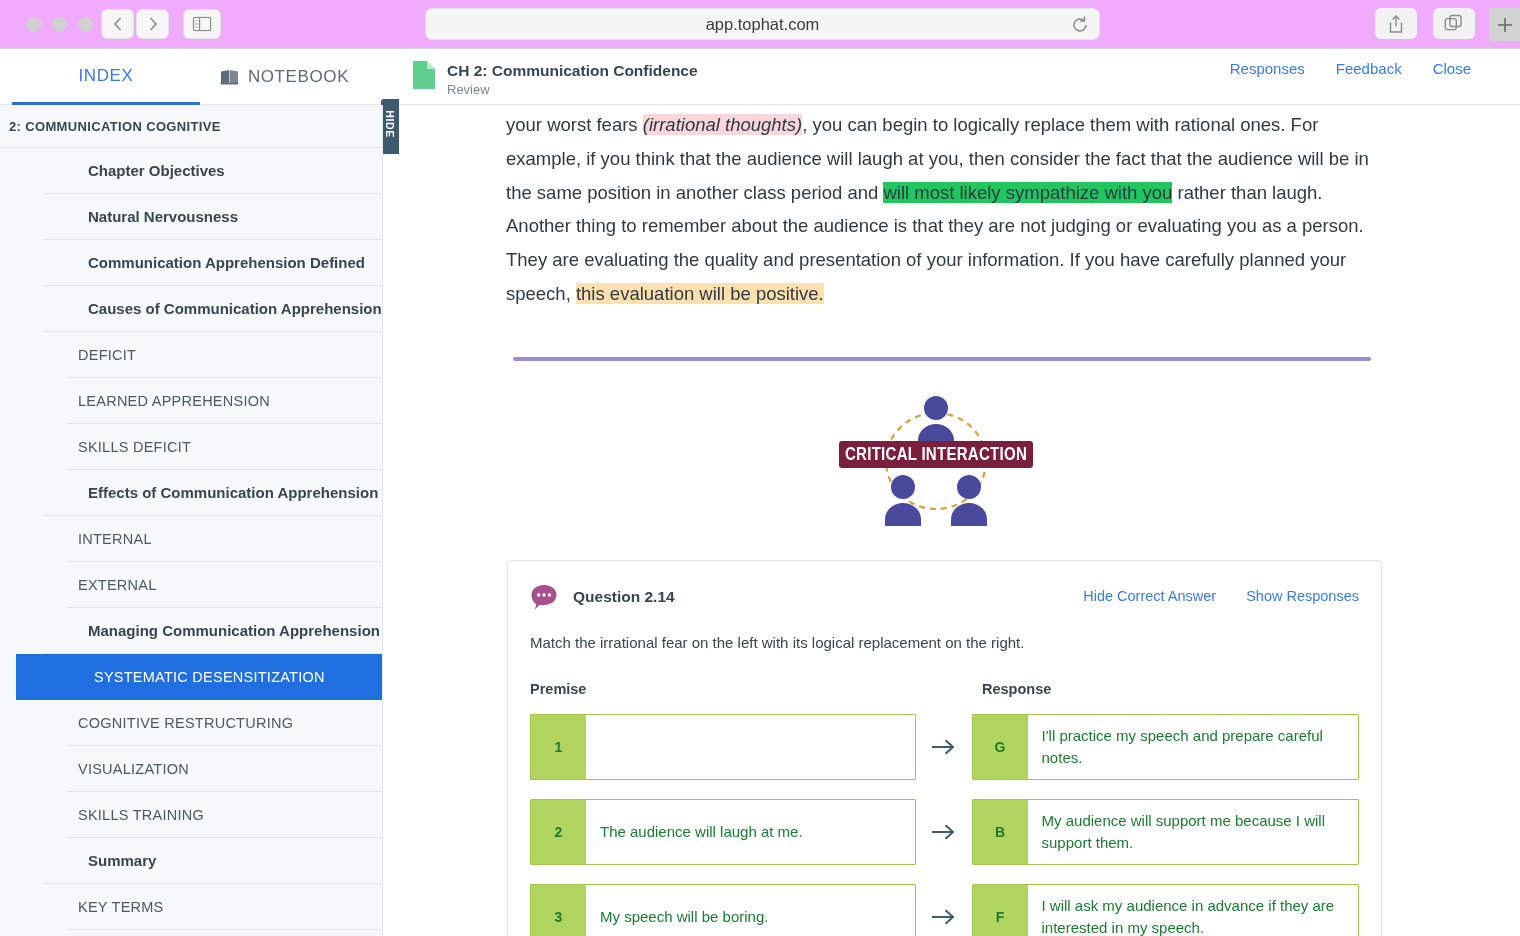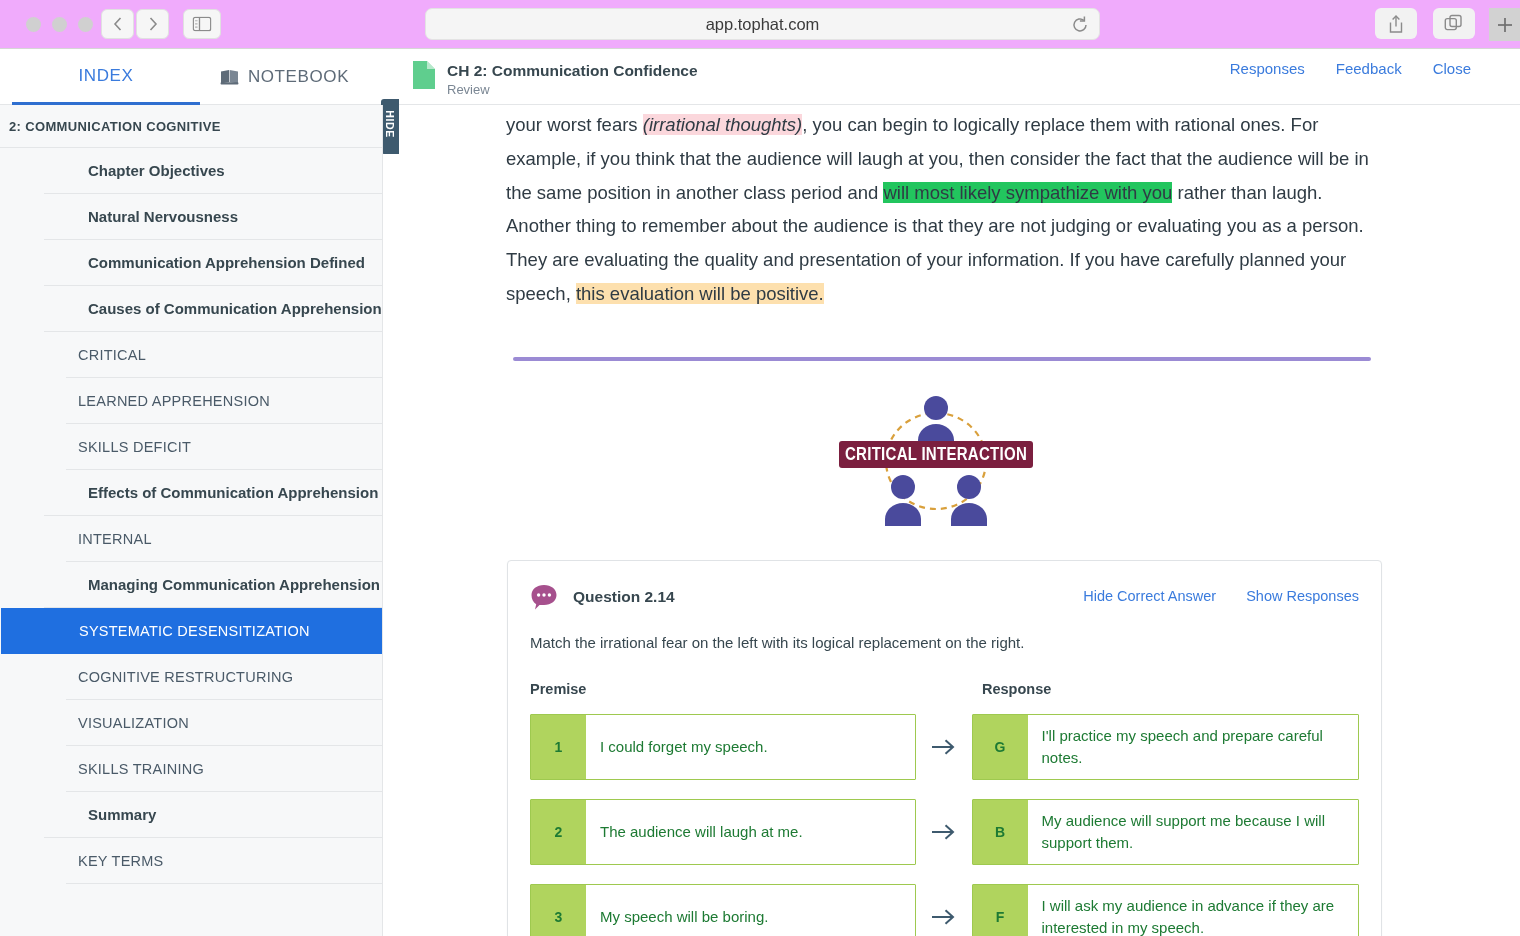--- a/index.html
+++ b/index.html
@@ -162,21 +162,21 @@
     margin-left: 66px;
     padding-left: 12px;
     font-size: 14.5px; color: #4a5a68;
     letter-spacing: 0.25px;
   }
   .sb-sep-l1 { border-bottom: 1px solid #e4e6e8; margin-left: 44px; }
   .sb-sep-l2 { border-bottom: 1px solid #e4e6e8; }
   .sb-item.active {
     background: #1f6fe0;
     color: #ffffff;
-    margin-left: 1px;
+    margin-left: 16px;
     padding-left: 78px;
     border-bottom: none;
   }
 
   
   #content {
     position: absolute; left: 431px; top: 105px;
     width: 1065px; height: 831px;
     background: #ffffff;
     overflow: hidden;
@@ -382,33 +382,36 @@
         <div class="sb-item sb-l1 sb-sep-l1">
           <span>Natural Nervousness</span>
         </div>
         <div class="sb-item sb-l1 sb-sep-l1">
           <span>Communication Apprehension Defined</span>
         </div>
         <div class="sb-item sb-l1 sb-sep-l1">
           <span>Causes of Communication Apprehension</span>
         </div>
         <div class="sb-item sb-l2 sb-sep-l2">
-          <span>CRITICAL</span>
+          <span>DEFICIT</span>
         </div>
         <div class="sb-item sb-l2 sb-sep-l2">
           <span>LEARNED APPREHENSION</span>
         </div>
         <div class="sb-item sb-l2 sb-sep-l2">
           <span>SKILLS DEFICIT</span>
         </div>
         <div class="sb-item sb-l1 sb-sep-l1">
           <span>Effects of Communication Apprehension</span>
         </div>
         <div class="sb-item sb-l2 sb-sep-l2">
           <span>INTERNAL</span>
+        </div>
+        <div class="sb-item sb-l2 sb-sep-l2">
+          <span>EXTERNAL</span>
         </div>
         <div class="sb-item sb-l1 sb-sep-l1">
           <span>Managing Communication Apprehension</span>
         </div>
         <div class="sb-item sb-l2 active">
           <span>SYSTEMATIC DESENSITIZATION</span>
         </div>
         <div class="sb-item sb-l2 sb-sep-l2">
           <span>COGNITIVE RESTRUCTURING</span>
         </div>
@@ -477,21 +480,20 @@
 
       <div id="colheads">
         <div class="colhead" id="col-premise">Premise</div>
         <div class="colhead" id="col-response">Response</div>
       </div>
 
       <div id="pairs">
           <div class="pair">
             <div class="mbox premise">
               <div class="mkey">1</div>
-              <div class="mtext">I could forget my speech.</div>
             </div>
             <div class="arrowcell">
               <svg width="26" height="20" viewBox="0 0 26 20">
                 <line x1="1" y1="10" x2="21" y2="10" stroke="#3e5a6e" stroke-width="2"></line>
                 <polyline points="14.5,3.2 22,10 14.5,16.8" fill="none" stroke="#3e5a6e" stroke-width="2"></polyline>
               </svg>
             </div>
             <div class="mbox response">
               <div class="mkey">G</div>
               <div class="mtext">I'll practice my speech and prepare careful notes.</div>

